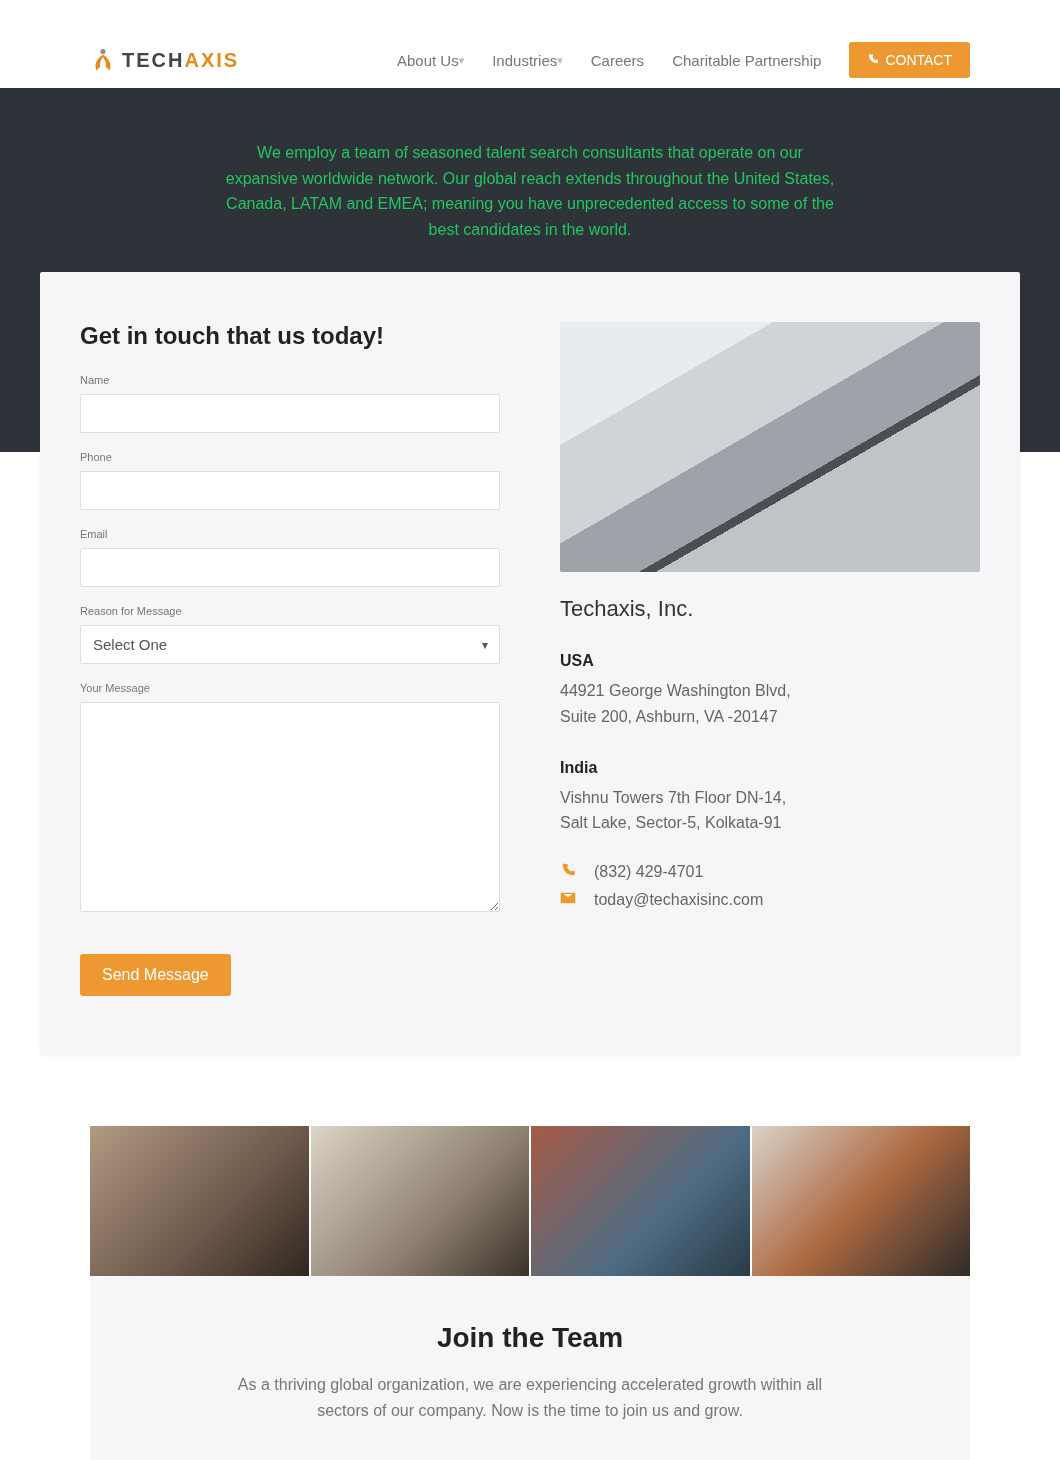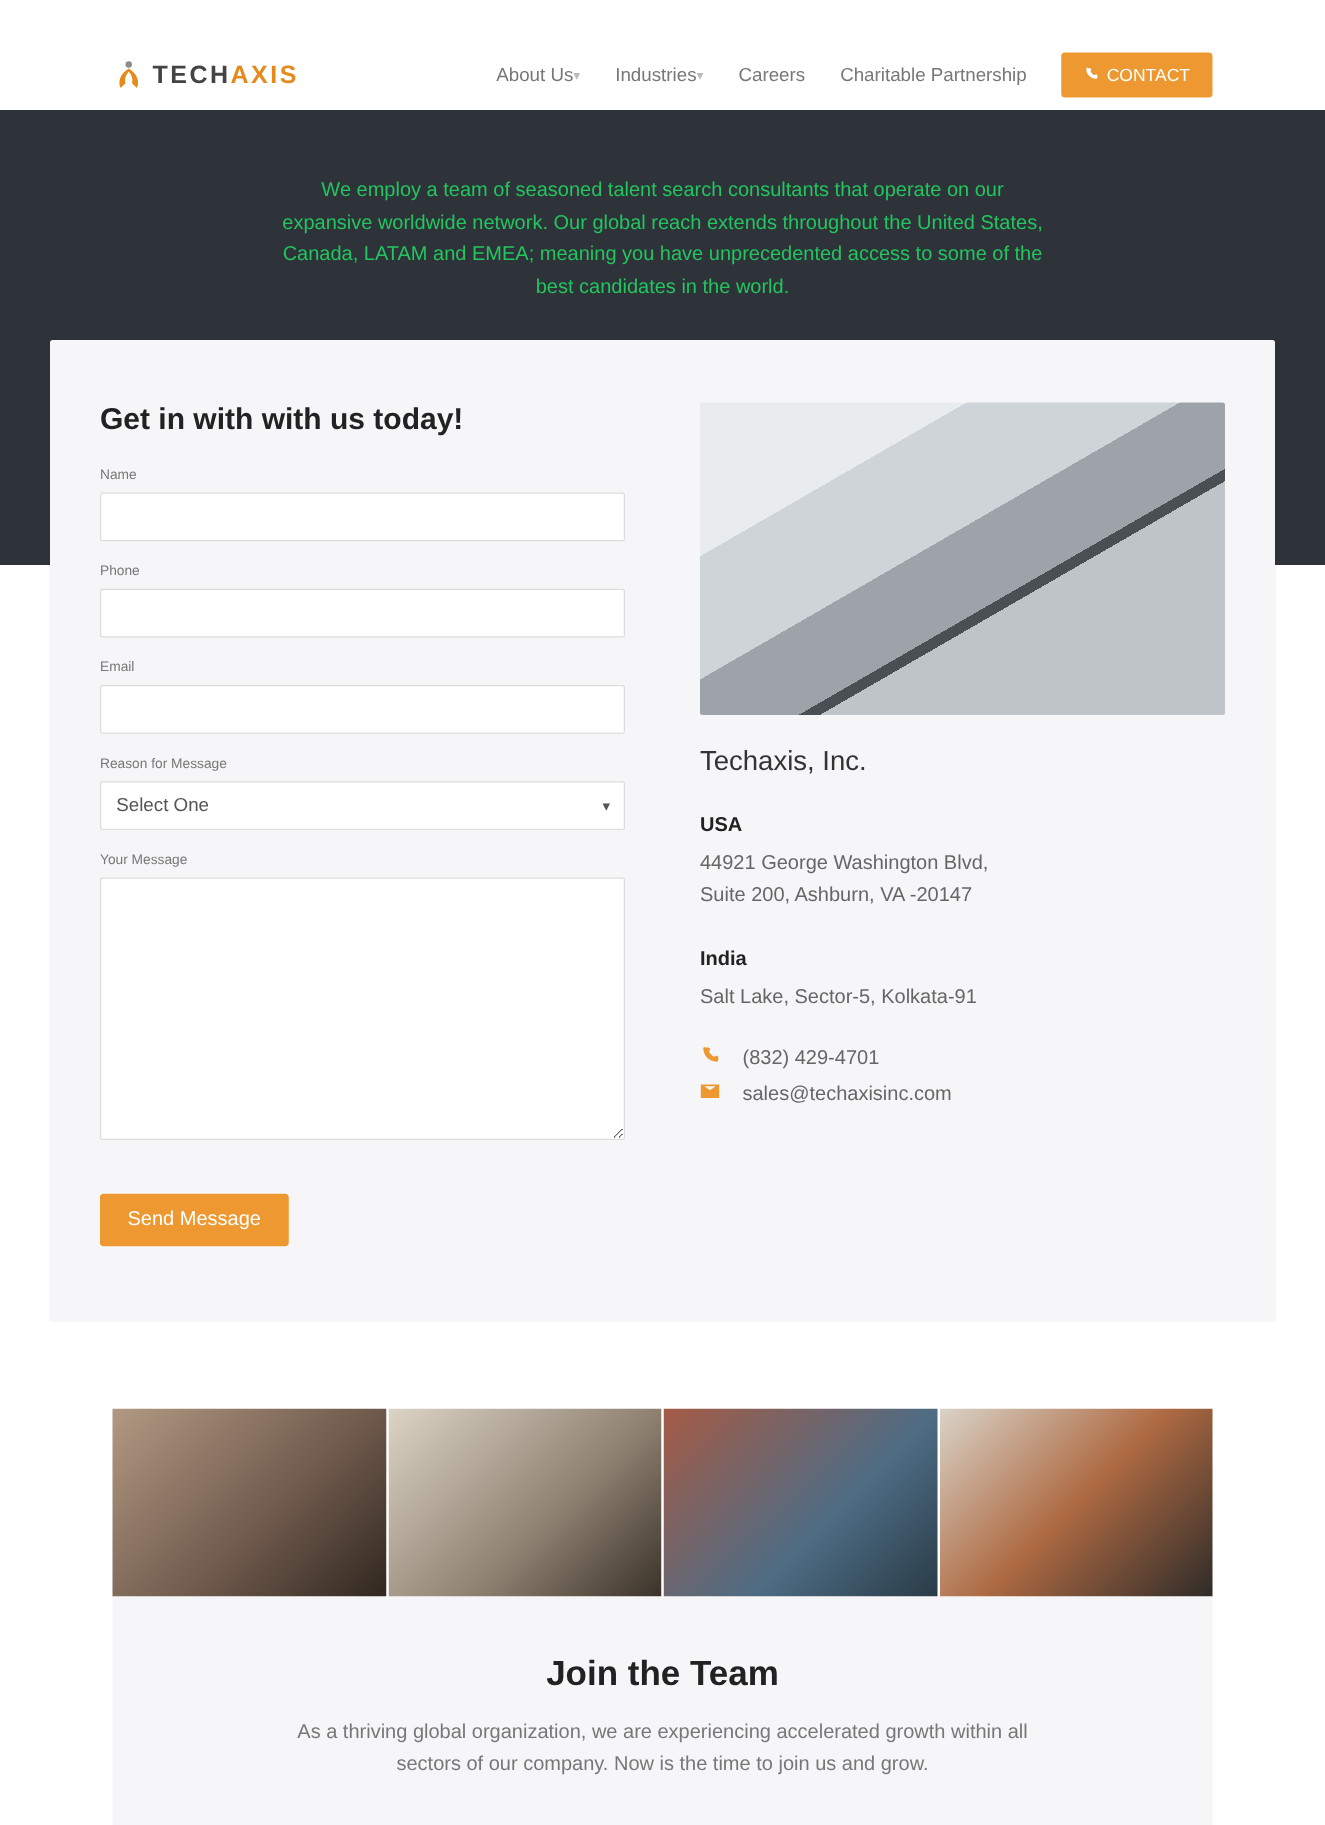--- a/index.html
+++ b/index.html
@@ -95,21 +95,21 @@
     </span>
   </div>
 </div>
 
 <div class="hero">
   <p>We employ a team of seasoned talent search consultants that operate on our expansive worldwide network. Our global reach extends throughout the United States, Canada, LATAM and EMEA; meaning you have unprecedented access to some of the best candidates in the world.</p>
 </div>
 
 <div class="card-wrap">
   <div class="card-left">
-    <h2>Get in with with us today!</h2>
+    <h2>Get in touch that us today!</h2>
 
     <div class="field">
       <label>Name</label>
       <input type="text" style="">
     </div>
 
     <div class="field">
       <label>Phone</label>
       <input type="text" style="">
     </div>
@@ -142,38 +142,39 @@
     <div class="company-name">Techaxis, Inc.</div>
 
     <div class="addr-block">
       <strong>USA</strong>
       <div>44921 George Washington Blvd,</div>
       <div>Suite 200, Ashburn, VA -20147</div>
     </div>
 
     <div class="addr-block">
       <strong>India</strong>
+      <div>Vishnu Towers 7th Floor DN-14,</div>
       <div>Salt Lake, Sector-5, Kolkata-91</div>
     </div>
 
     <div class="contact-line">
       <span class="icn">
         <svg width="16" height="16" viewBox="0 0 24 24" fill="#ed9830">
             <path d="M6 2c-1 0-2 1-2 2 0 9 7 16 16 16 1 0 2-1 2-2v-3c0-1-1-2-2-2l-3 1c-1 0-1 0-2-1l-3-3c-1-1-1-1-1-2l1-3c0-1-1-2-2-2H6z"></path>
           </svg>
       </span>
       <span>(832) 429-4701</span>
     </div>
     <div class="contact-line">
       <span class="icn">
         <svg width="16" height="16" viewBox="0 0 24 24" fill="#ed9830">
             <path d="M2 5h20v14H2z M2 5l10 7 10-7" stroke="#ed9830" stroke-width="2" fill="#ed9830"></path>
           </svg>
       </span>
-      <span>sales@techaxisinc.com</span>
+      <span>today@techaxisinc.com</span>
     </div>
   </div>
 </div>
 
 <div class="join-wrap">
   <div class="strip">
     <div class="ph"></div>
     <div class="ph"></div>
     <div class="ph"></div>
     <div class="ph"></div>

